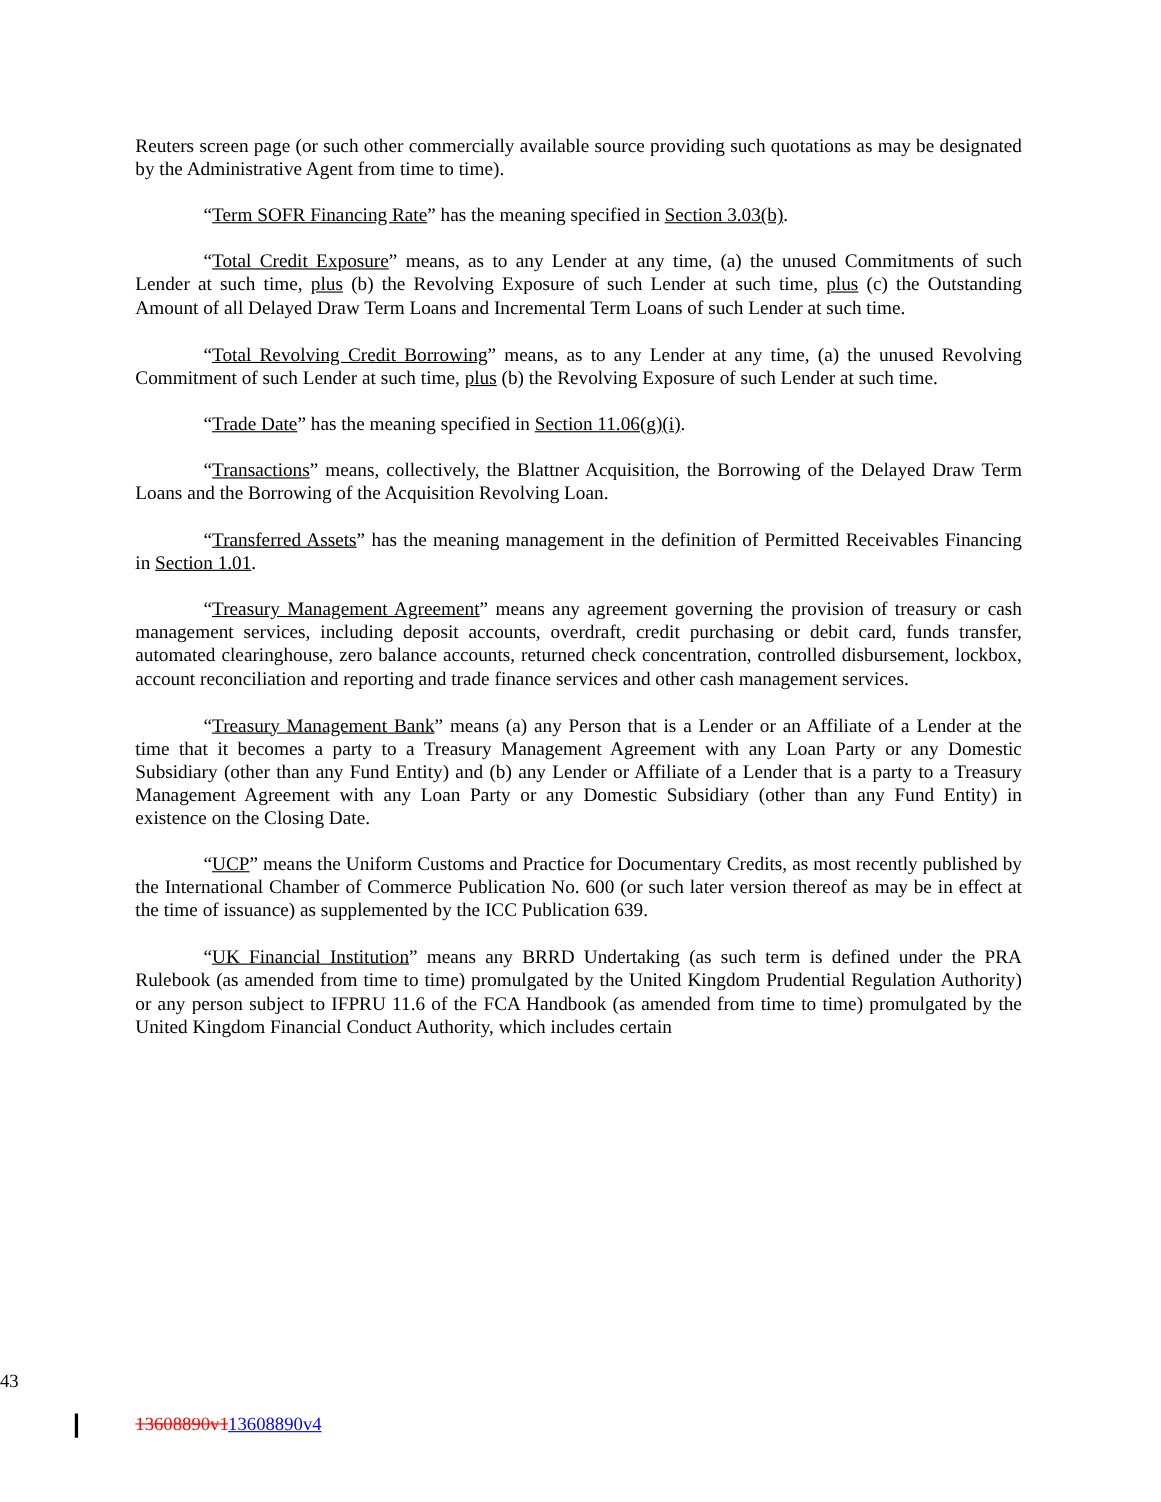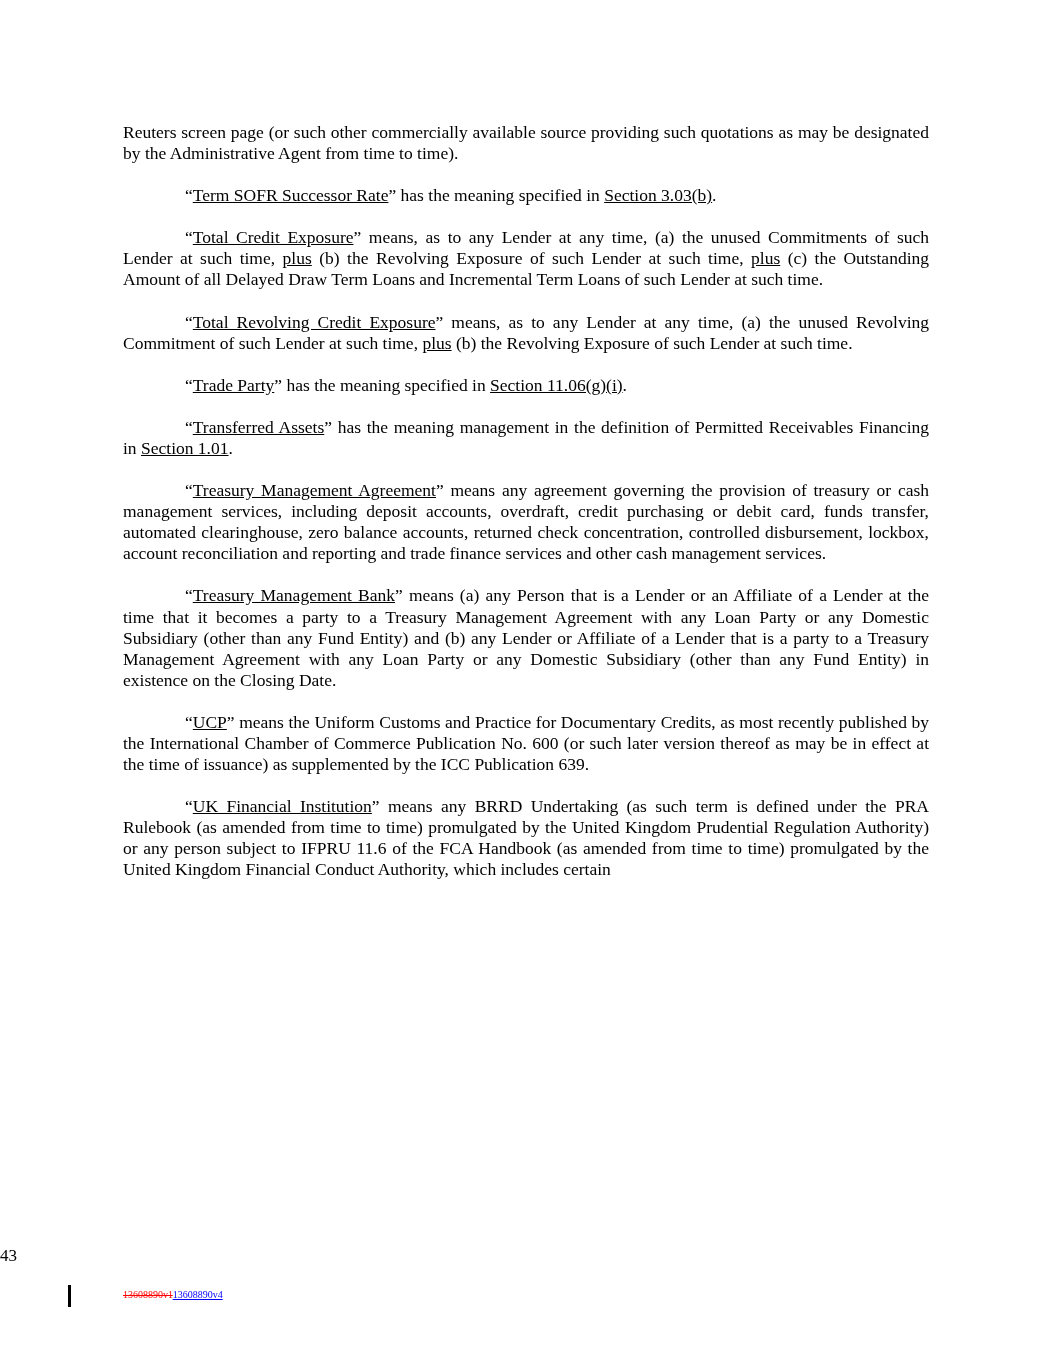--- a/index.html
+++ b/index.html
@@ -41,21 +41,21 @@
     left: 0;
     width: 100%;
     font-size: 17px;
     line-height: 20px;
     margin-top: 16px;
   }
   .footer-rev {
     position: absolute;
     top: 1287px;
     left: 123px;
-    font-size: 10px;
+    font-size: 17px;
     line-height: 16px;
     white-space: nowrap;
   }
   .rev-del {
     text-decoration: line-through;
   }
   .rev-ins {
     text-decoration: underline;
   }
   .change-bar {
@@ -67,24 +67,25 @@
     background: #000000;
   }
 </style>
 </head>
 <body>
 
 <div class="page">
 
   <div class="body-text" id="doc-body">
       <p class="para no-indent"><span>Reuters screen page (or such other commercially available source providing such quotations as may be designated by the Administrative Agent from time to time).</span></p>
-      <p class="para"><span>“</span><span class="u">Term SOFR Successor Rate</span><span>” has the meaning specified in </span><span class="u">Section 3.03(b)</span><span>.</span></p>
+      <p class="para"><span>“</span><span class="u">Term SOFR Financing Rate</span><span>” has the meaning specified in </span><span class="u">Section 3.03(b)</span><span>.</span></p>
       <p class="para"><span>“</span><span class="u">Total Credit Exposure</span><span>” means, as to any Lender at any time, (a) the unused Commitments of such Lender at such time, </span><span class="u">plus</span><span> (b) the Revolving Exposure of such Lender at such time, </span><span class="u">plus</span><span> (c) the Outstanding Amount of all Delayed Draw Term Loans and Incremental Term Loans of such Lender at such time.</span></p>
-      <p class="para"><span>“</span><span class="u">Total Revolving Credit Exposure</span><span>” means, as to any Lender at any time, (a) the unused Revolving Commitment of such Lender at such time, </span><span class="u">plus</span><span> (b) the Revolving Exposure of such Lender at such time.</span></p>
-      <p class="para"><span>“</span><span class="u">Trade Party</span><span>” has the meaning specified in </span><span class="u">Section 11.06(g)(i)</span><span>.</span></p>
+      <p class="para"><span>“</span><span class="u">Total Revolving Credit Borrowing</span><span>” means, as to any Lender at any time, (a) the unused Revolving Commitment of such Lender at such time, </span><span class="u">plus</span><span> (b) the Revolving Exposure of such Lender at such time.</span></p>
+      <p class="para"><span>“</span><span class="u">Trade Date</span><span>” has the meaning specified in </span><span class="u">Section 11.06(g)(i)</span><span>.</span></p>
+      <p class="para"><span>“</span><span class="u">Transactions</span><span>” means, collectively, the Blattner Acquisition, the Borrowing of the Delayed Draw Term Loans and the Borrowing of the Acquisition Revolving Loan.</span></p>
       <p class="para"><span>“</span><span class="u">Transferred Assets</span><span>” has the meaning management in the definition of Permitted Receivables Financing in </span><span class="u">Section 1.01</span><span>.</span></p>
       <p class="para"><span>“</span><span class="u">Treasury Management Agreement</span><span>” means any agreement governing the provision of treasury or cash management services, including deposit accounts, overdraft, credit purchasing or debit card, funds transfer, automated clearinghouse, zero balance accounts, returned check concentration, controlled disbursement, lockbox, account reconciliation and reporting and trade finance services and other cash management services.</span></p>
       <p class="para"><span>“</span><span class="u">Treasury Management Bank</span><span>” means (a) any Person that is a Lender or an Affiliate of a Lender at the time that it becomes a party to a Treasury Management Agreement with any Loan Party or any Domestic Subsidiary (other than any Fund Entity) and (b) any Lender or Affiliate of a Lender that is a party to a Treasury Management Agreement with any Loan Party or any Domestic Subsidiary (other than any Fund Entity) in existence on the Closing Date.</span></p>
       <p class="para"><span>“</span><span class="u">UCP</span><span>” means the Uniform Customs and Practice for Documentary Credits, as most recently published by the International Chamber of Commerce Publication No. 600 (or such later version thereof as may be in effect at the time of issuance) as supplemented by the ICC Publication 639.</span></p>
       <p class="para"><span>“</span><span class="u">UK Financial Institution</span><span>” means any BRRD Undertaking (as such term is defined under the PRA Rulebook (as amended from time to time) promulgated by the United Kingdom Prudential Regulation Authority) or any person subject to IFPRU 11.6 of the FCA Handbook (as amended from time to time) promulgated by the United Kingdom Financial Conduct Authority, which includes certain</span></p>
     </div>
 
   <div class="change-bar"></div>
 
   <div class="footer-pageno">43</div>

